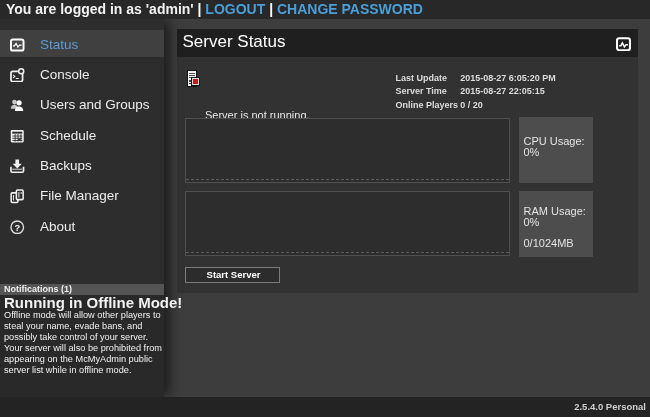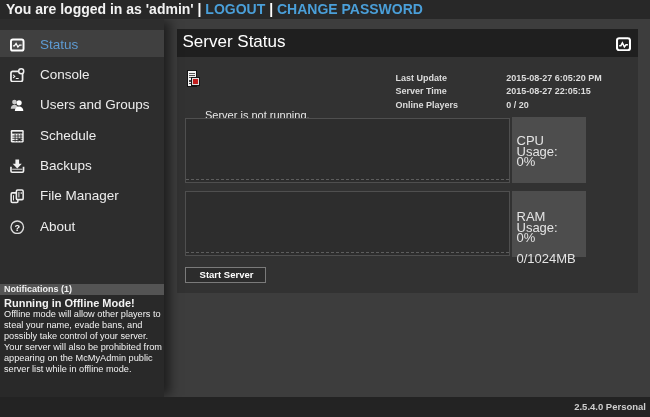--- a/index.html
+++ b/index.html
@@ -15,37 +15,37 @@
   .mi { position:relative; height:27.4px; line-height:29px; color:#ededed;
     font-size:13.5px; padding-left:40px; white-space:nowrap; margin-bottom:3px; }
   .mi.sel { background:#404040; color:#5e9bd3; }
   .mi svg { position:absolute; left:10px; top:8px; }
   #notifhead { position:absolute; top:265px; left:0; width:164px; height:22px;
     background:#545454; color:#f0f0f0; font-size:9px; font-weight:bold;
     line-height:11.5px; padding-left:4px; }
   #notifbody { position:absolute; top:276px; left:0; width:164px; height:102px;
     background:#292929; color:#f2f2f2; font-size:9.2px; line-height:10.9px;
     padding:2.5px 0 0 4px; white-space:nowrap; }
-  #notifbody b { font-size:11px; }
+  #notifbody b { font-size:15px; }
   #panel { position:absolute; left:177px; top:29px; width:461px; z-index:1; }
   #phead { height:28px; background:#1f1f1f; color:#fff; font-size:17px;
     line-height:26px; padding-left:5.5px; position:relative; }
   #phead svg { position:absolute; right:7px; top:7.5px; }
   #pbody { height:236px; background:#323232; position:relative; color:#e8e8e8; }
   #srvicon { position:absolute; left:10px; top:12.5px; }
   #srvmsg { position:absolute; left:28px; top:19px; font-size:11px;margin-top:33px; }
   .lbl { position:absolute; left:210.5px; font-size:9px; font-weight:bold; color:#dcdcdc;padding-left:8px; }
-  .val { position:absolute; left:283.3px; font-size:9px; font-weight:bold; color:#dcdcdc;margin-left:46px; }
+  .val { position:absolute; left:283.3px; font-size:9px; font-weight:bold; color:#dcdcdc; }
   .chart { position:absolute; left:8px; width:325px; height:65px;
     background:#2d2d2d; border:1px solid #4f4f4f; }
   .chart .dash { position:absolute; left:0; right:0; bottom:2px; height:1px;
     background:repeating-linear-gradient(90deg,#5d5d5d 0 3px,rgba(0,0,0,0) 3px 5px); }
-  .legend { position:absolute; left:335px; width:74px; height:66px; background:#4d4d4d;
-    font-size:13px; color:#e4e4e4; padding-left:4.5px; line-height:10.6px; }
-  #startbtn { position:absolute; left:8px; top:210px; width:81px; height:16px;
+  .legend { position:absolute; left:342px; width:74px; height:66px; background:#4d4d4d;
+    font-size:11px; color:#e4e4e4; padding-left:4.5px; line-height:10.6px; }
+  #startbtn { position:absolute; left:8px; top:210px; width:95px; height:16px;
     background:#2c2c2c; border:1px solid #7a7a7a; color:#fff; font-size:9.5px;
     font-weight:bold; text-align:center; line-height:14px; text-indent:2px; }
   #bottombar { position:absolute; top:397px; left:0; width:650px; height:20px;
     background:#232323; color:#cfcfcf; font-size:9.5px; font-weight:bold;
     line-height:20px; text-align:right; padding-right:4px; z-index:3; }
 </style>
 </head>
 <body>
 <div id="topbar">You are logged in as 'admin' <span style="color:#fff">|</span> <a>LOGOUT</a> <span style="color:#fff">|</span> <a>CHANGE PASSWORD</a></div>
 
@@ -128,18 +128,18 @@
       <div class="val" style="top:29px">2015-08-27 22:05:15</div>
     <div class="lbl" style="top:42.5px">Online Players</div>
       <div class="val" style="top:42.5px">0 / 20</div>
     <div class="chart" style="top:60.5px">
         <div class="dash"></div>
       </div>
     <div class="legend" style="top:60px; padding-top:19px">CPU Usage:<br>0%</div>
     <div class="chart" style="top:134.3px">
         <div class="dash"></div>
       </div>
-    <div class="legend" style="top:134px; padding-top:21px">RAM Usage:<br>0%<br><span style="display:inline-block;height:6px"></span><br>0/1024MB</div>
+    <div class="legend" style="top:134px; padding-top:15px">RAM Usage:<br>0%<br><span style="display:inline-block;height:6px"></span><br>0/1024MB</div>
     <div id="startbtn">Start Server</div>
   </div>
 </div>
 
 <div id="bottombar">2.5.4.0 Personal</div>
 
 </body></html>

